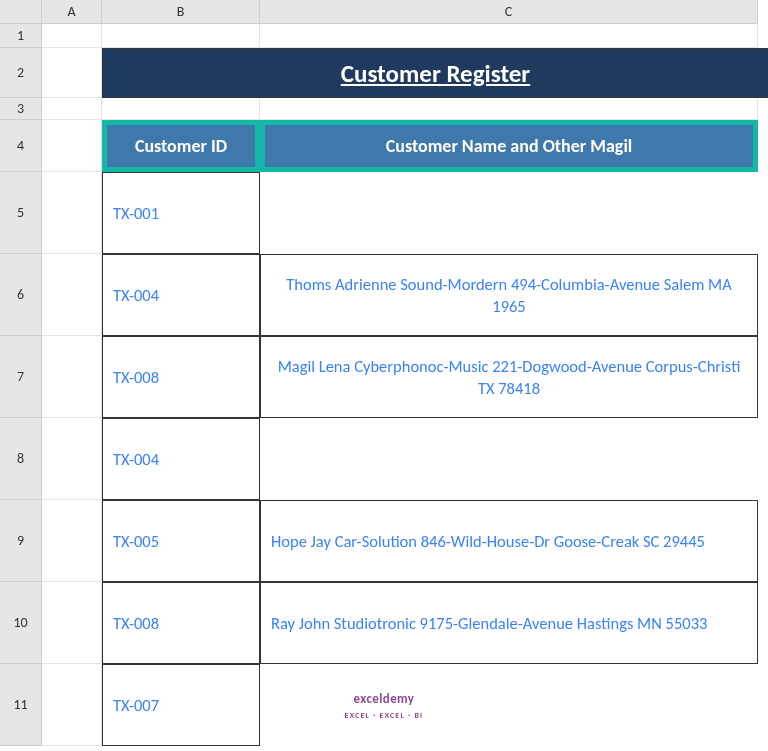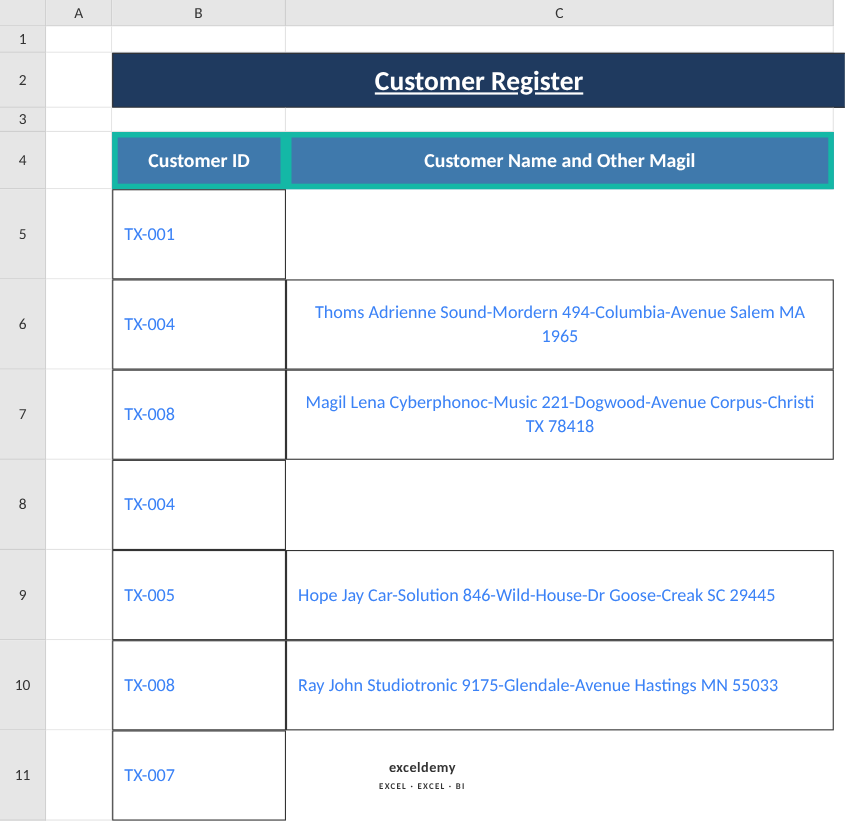--- a/index.html
+++ b/index.html
@@ -114,21 +114,21 @@
     text-align: center;
     color: #3b82f6;
     font-size: 16.5px;
     line-height: 1.35;
   }
   .watermark {
     position: absolute;
     left: 50%;
     bottom: 30px;
     transform: translateX(-50%);
-    color: #000000;
+    color: #701a75;
     font-size: 13px;
     opacity: 0.8;
     text-align: center;
     letter-spacing: 0.4px;
     pointer-events: none;
     font-weight: 600;
   }
   .watermark .sub {
     font-size: 8px;
     letter-spacing: 1.2px;

